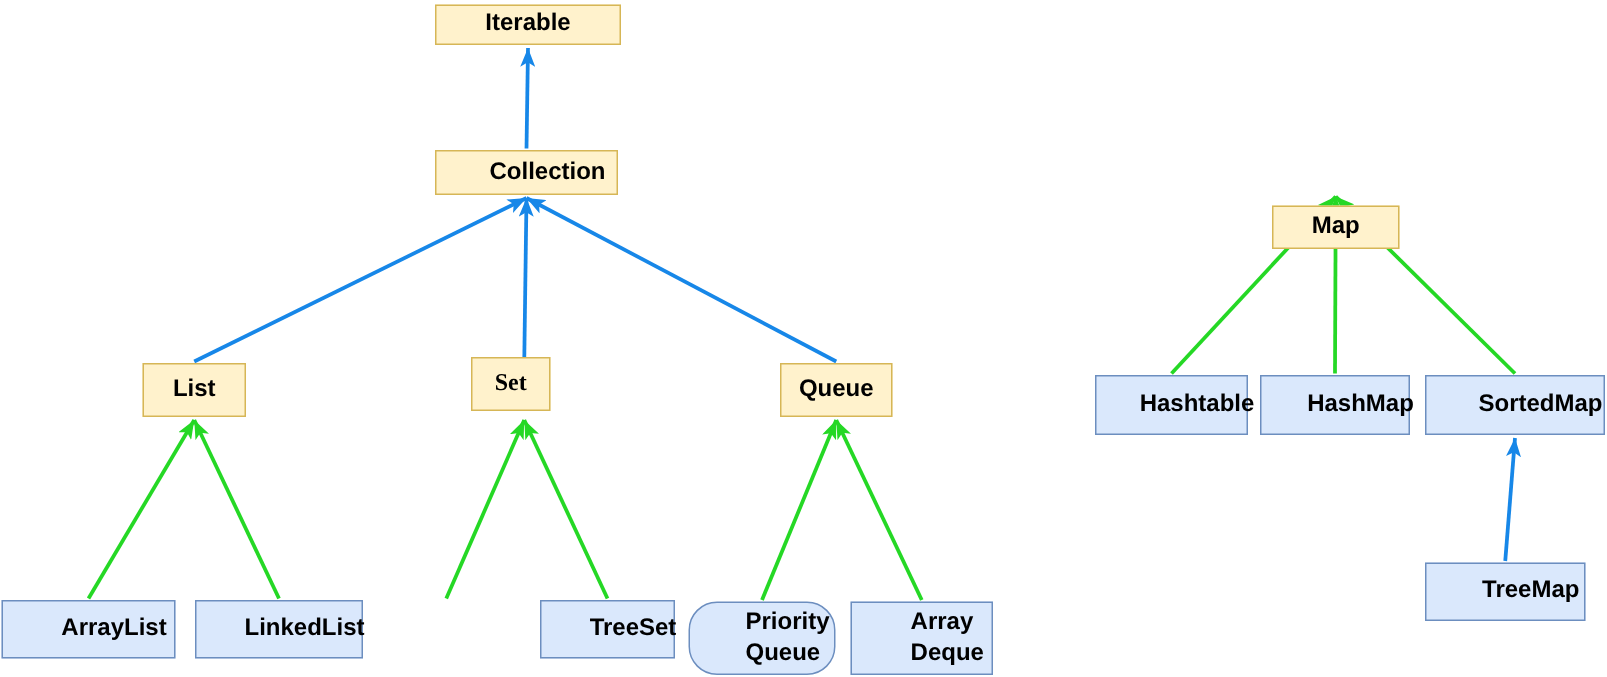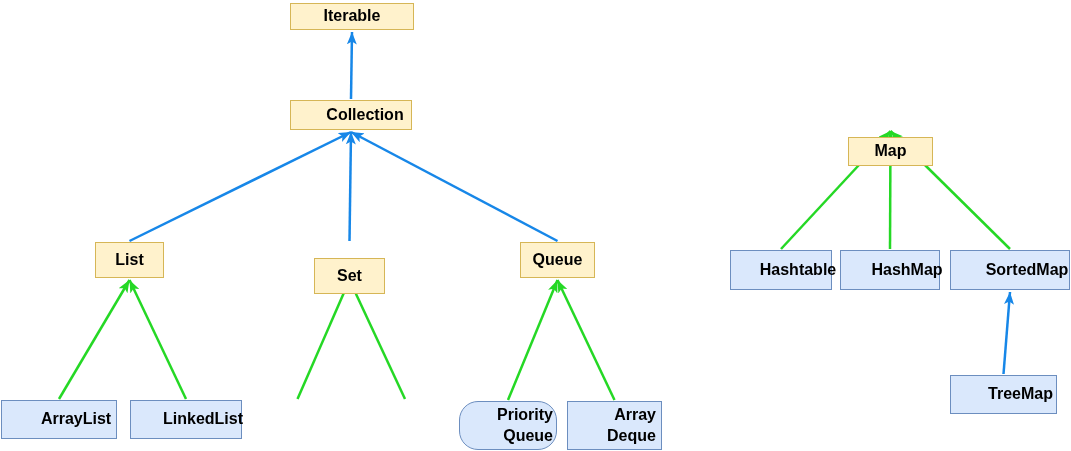--- a/index.html
+++ b/index.html
@@ -22,21 +22,21 @@
     width: 1071px;
     height: 451px;
     pointer-events: none;
   }
   .node {
     position: absolute;
     box-sizing: border-box;
     display: flex;
     align-items: center;
     justify-content: center;
-    text-align: right;
+    text-align: left;
     font-weight: bold;
     font-size: 16px;
     line-height: 1.3;
     color: #000000;
     white-space: pre-line;
     border: 1.5px solid;
   }
   .node.interface {
     background: #FFF2CC;
     border-color: #D6B656;
@@ -74,25 +74,26 @@
         <line x1="614.5" y1="400" x2="557.5" y2="280" stroke="#25D825" stroke-width="2.5" marker-end="url(#arrow-green)"></line>
         <line x1="781" y1="249" x2="890.5" y2="131" stroke="#25D825" stroke-width="2.5" marker-end="url(#arrow-green)"></line>
         <line x1="890" y1="249" x2="890.5" y2="131" stroke="#25D825" stroke-width="2.5" marker-end="url(#arrow-green)"></line>
         <line x1="1010" y1="249" x2="890.5" y2="131" stroke="#25D825" stroke-width="2.5" marker-end="url(#arrow-green)"></line>
       </g>
   </svg>
 
 <div class="node interface" style="left: 290px; top: 3px; width: 124px; height: 27px;">Iterable</div>
     <div class="node interface" style="left: 290px; top: 100px; width: 122px; height: 30px; padding-left: 28px;">Collection</div>
     <div class="node interface" style="left: 95px; top: 242px; width: 69px; height: 36px;">List</div>
-    <div class="node interface" style="left: 314px; top: 258px; width: 71px; height: 36px;">Set</div>
+    <div class="node interface" style="left: 314px; top: 238px; width: 53px; height: 36px; font-family: Liberation Serif, serif;">Set</div>
     <div class="node interface" style="left: 520px; top: 242px; width: 75px; height: 36px;">Queue</div>
     <div class="node interface" style="left: 848px; top: 100px; width: 85px; height: 29px; margin-top: 37px;">Map</div>
     <div class="node class" style="left: 1px; top: 400px; width: 116px; height: 39px;">ArrayList</div>
     <div class="node class" style="left: 130px; top: 400px; width: 112px; height: 39px;">LinkedList</div>
+    <div class="node class" style="left: 360px; top: 400px; width: 90px; height: 39px;">TreeSet</div>
     <div class="node class" style="left: 459px; top: 401px; width: 98px; height: 49px; border-radius: 19px;">Priority
 Queue</div>
     <div class="node class" style="left: 567px; top: 401px; width: 95px; height: 49px;">Array
 Deque</div>
     <div class="node class" style="left: 730px; top: 250px; width: 102px; height: 40px;">Hashtable</div>
     <div class="node class" style="left: 840px; top: 250px; width: 100px; height: 40px;">HashMap</div>
     <div class="node class" style="left: 950px; top: 250px; width: 120px; height: 40px;">SortedMap</div>
     <div class="node class" style="left: 950px; top: 375px; width: 107px; height: 39px;">TreeMap</div>
   </div>
 

